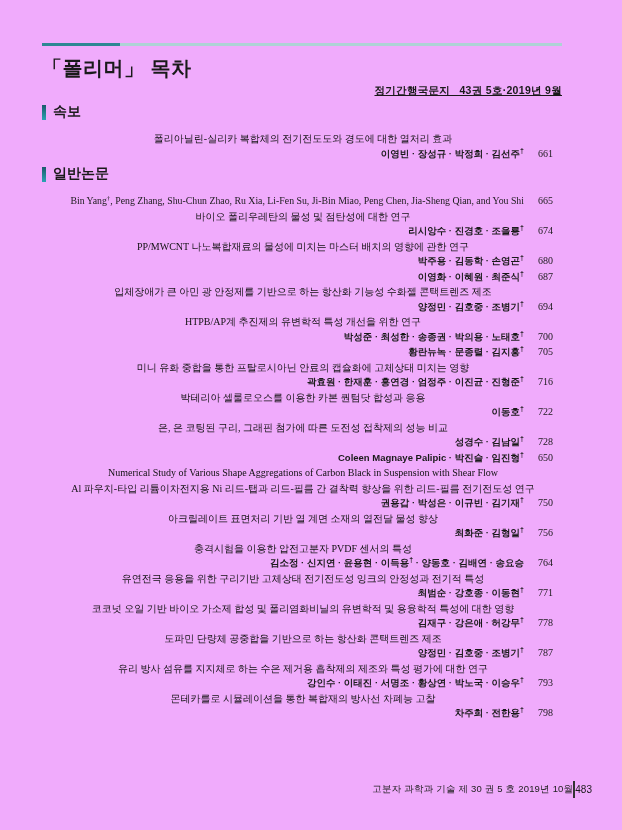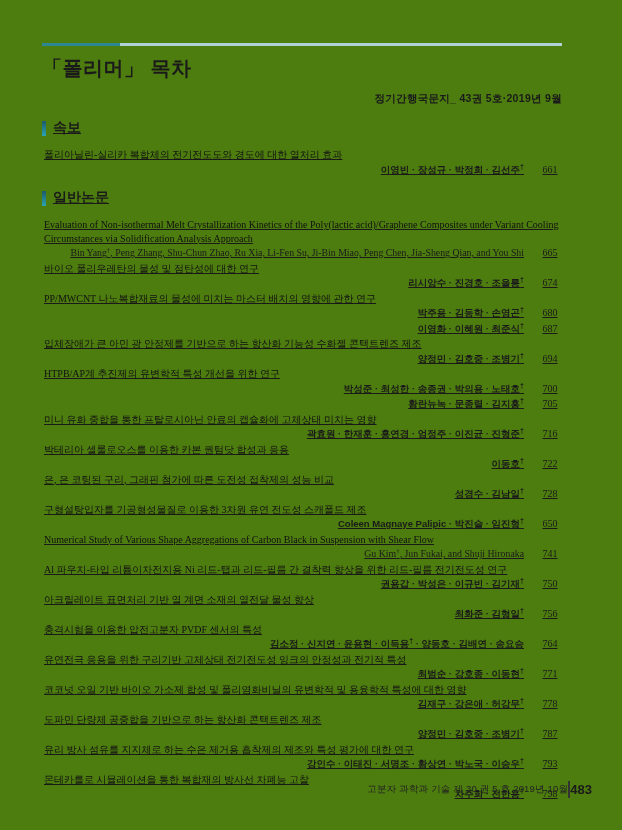--- a/index.html
+++ b/index.html
@@ -1,21 +1,21 @@
 <!DOCTYPE html>
 <html style="--accent-dark: #2d8793; --accent-light: #aed2d5;"><head>
 <meta charset="utf-8">
 <style>
   html, body { margin: 0; padding: 0; background: #e9e9e9; }
   .page {
     position: relative;
     width: 622px;
     height: 830px;
     margin: 0 auto;
-    background: #4d7c0f;
+    background: #f0abfc;
     font-family: "Liberation Serif", serif;
     color: #1a1a1a;
     overflow: hidden;
     box-sizing: border-box;
   }
   .content {
     position: absolute;
     top: 43px;
     left: 42px;
     right: 60px;
@@ -33,29 +33,30 @@
     background: var(--accent-dark, #2d8793);
   }
   h1.page-title {
     margin: 9px 0 0 0;
     font-family: "Liberation Sans", sans-serif;
     font-weight: bold;
     font-size: 20px;
     letter-spacing: 0.5px;
   }
   .issue-info {
-    margin-top: 10px;
+    margin-top: 2px;
     text-align: right;
     font-family: "Liberation Sans", sans-serif;
     font-weight: bold;
     font-size: 10.5px;
     letter-spacing: 0.3px;
+    text-decoration: underline;
   }
   
-  .toc-section { margin-top: 13px; text-decoration: underline; }
+  .toc-section { margin-top: 5px; }
   .section-header {
     display: flex;
     align-items: center;
     gap: 7px;
   }
   .section-bar {
     width: 4px;
     height: 15px;
     background: linear-gradient(to bottom, #1b5a6b 0%, #2ba3b3 100%);
   }
@@ -65,20 +66,21 @@
     font-weight: bold;
     font-size: 14px;
   }
   .section-items { margin-top: 11px; }
   
   .toc-item { margin: 0 0 2px 2px; }
   .item-title {
     font-size: 10px;
     line-height: 13.5px;
     color: #111111;
+    text-align: center;
   }
   .item-byline {
     display: flex;
     justify-content: flex-end;
     align-items: baseline;
     gap: 14px;
     line-height: 13.5px;
     margin-top: 1px;
   }
   .item-authors {
@@ -92,21 +94,21 @@
     font-weight: normal;
     font-size: 9.8px;
   }
   .item-authors sup.dagger {
     font-size: 7px;
     line-height: 0;
   }
   .item-page {
     font-size: 10px;
     min-width: 24px;
-    text-align: center;
+    text-align: left;
     white-space: nowrap;
   }
   
   .page-footer {
     position: absolute;
     top: 781px;
     left: 42px;
     right: 30px;
     display: flex;
     justify-content: flex-end;
@@ -118,22 +120,22 @@
     letter-spacing: 0.2px;
     color: #222222;
   }
   .footer-divider {
     width: 2px;
     height: 17px;
     background: #333333;
   }
   .footer-page {
     font-family: "Liberation Sans", sans-serif;
-    font-weight: bold;
-    font-size: 13px;
+    font-weight: normal;
+    font-size: 10px;
   }
 </style>
 </head>
 <body>
 
 <div class="page">
   <div class="content">
 
     <div class="top-rule">
       <div class="top-rule-dark"></div>
@@ -160,21 +162,20 @@
 </div>
   </section>
 
   <section class="toc-section">
     <div class="section-header">
       <span class="section-bar"></span>
       <h2 class="section-label">일반논문</h2>
     </div>
     <div class="section-items">
   <article class="toc-item">
-    <div class="item-title">Evaluation of Non-isothermal Melt Crystallization Kinetics of the Poly(lactic acid)/Graphene Composites under Variant Cooling Circumstances via Solidification Analysis Approach</div>
     <div class="item-byline">
       <span class="item-authors latin">Bin Yang<sup class="dagger">†</sup>, Peng Zhang, Shu-Chun Zhao, Ru Xia, Li-Fen Su, Ji-Bin Miao, Peng Chen, Jia-Sheng Qian, and You Shi</span>
       <span class="item-page">665</span>
     </div>
   </article>
 
   <article class="toc-item">
     <div class="item-title">바이오 폴리우레탄의 물성 및 점탄성에 대한 연구</div>
     <div class="item-byline">
       <span class="item-authors">리시앙수 · 진경호 · 조을룡<sup class="dagger">†</sup></span>
@@ -238,33 +239,28 @@
 
   <article class="toc-item">
     <div class="item-title">은, 은 코팅된 구리, 그래핀 첨가에 따른 도전성 접착제의 성능 비교</div>
     <div class="item-byline">
       <span class="item-authors">성경수 · 김남일<sup class="dagger">†</sup></span>
       <span class="item-page">728</span>
     </div>
   </article>
 
   <article class="toc-item">
-    <div class="item-title">구형설탕입자를 기공형성물질로 이용한 3차원 유연 전도성 스캐폴드 제조</div>
     <div class="item-byline">
       <span class="item-authors">Coleen Magnaye Palipic · 박진슬 · 임진형<sup class="dagger">†</sup></span>
       <span class="item-page">650</span>
     </div>
   </article>
 
   <article class="toc-item">
     <div class="item-title">Numerical Study of Various Shape Aggregations of Carbon Black in Suspension with Shear Flow</div>
-    <div class="item-byline">
-      <span class="item-authors latin">Gu Kim<sup class="dagger">†</sup>, Jun Fukai, and Shuji Hironaka</span>
-      <span class="item-page">741</span>
-    </div>
   </article>
 
   <article class="toc-item">
     <div class="item-title">Al 파우치-타입 리튬이차전지용 Ni 리드-탭과 리드-필름 간 결착력 향상을 위한 리드-필름 전기전도성 연구</div>
     <div class="item-byline">
       <span class="item-authors">권용갑 · 박성은 · 이규빈 · 김기재<sup class="dagger">†</sup></span>
       <span class="item-page">750</span>
     </div>
   </article>
 

